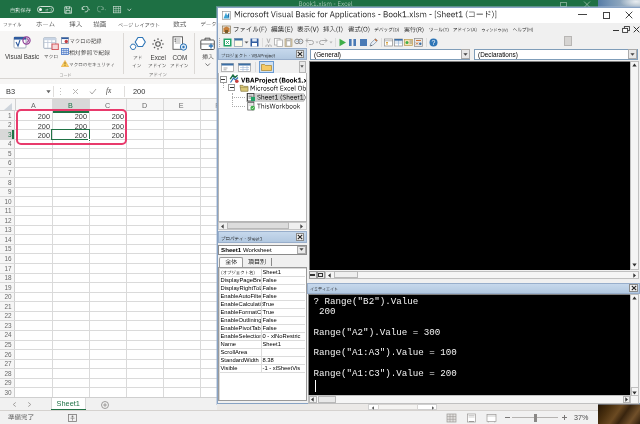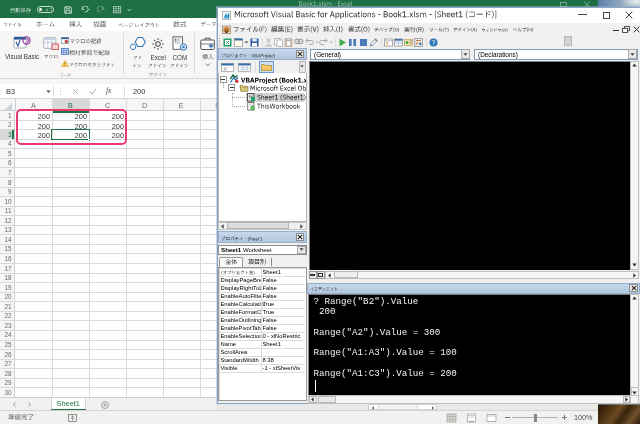--- a/index.html
+++ b/index.html
@@ -336,21 +336,21 @@
 <svg style="position:absolute;left:486px;top:412.5px" width="11" height="10" viewBox="0 0 11 10">
     <rect x="1" y="1.5" width="9" height="7" fill="#fff" stroke="#9a9896" stroke-width="0.7"></rect>
     <path d="M1 3h9" stroke="#9a9896" stroke-width="0.5"></path>
     <path d="M2.3 8.5v1M8.7 8.5v1" stroke="#9a9896" stroke-width="0.6"></path>
   </svg>
 <div style="position:absolute;left:505px;top:417px;width:5px;height:1.2px;background:#7a7877"></div>
 <div style="position:absolute;left:512px;top:417.2px;width:46px;height:1px;background:#b5b3b1"></div>
 <div style="position:absolute;left:533.5px;top:413.8px;width:3.2px;height:8px;background:#8a8886"></div>
 <div style="position:absolute;left:562px;top:417px;width:5px;height:1.2px;background:#7a7877"></div>
 <div style="position:absolute;left:564px;top:415px;width:1.2px;height:5px;background:#7a7877"></div>
-<div style="position:absolute;left:574px;top:414px;font-family:'Liberation Sans', sans-serif;font-size:7.2px;line-height:8.3px;color:#4a4a4a;font-weight:400;white-space:pre;">100%</div>
+<div style="position:absolute;left:574px;top:414px;font-family:'Liberation Sans', sans-serif;font-size:7.2px;line-height:8.3px;color:#4a4a4a;font-weight:400;white-space:pre;">37%</div>
 <div style="position:absolute;left:217px;top:7px;width:424px;height:396.5px;background:#f0f0f0;border:1px solid #88a3c4;box-shadow:0 0 0 1px rgba(160,180,210,.5)"></div>
 <div style="position:absolute;left:218px;top:8px;width:422px;height:14.5px;background:#ffffff"></div>
 <svg style="position:absolute;left:222px;top:10.5px" width="9" height="9" viewBox="0 0 9 9">
     <rect x="0.5" y="0.5" width="8" height="8" fill="#fdfdfd" stroke="#888" stroke-width="0.6"></rect>
     <path d="M1.5 7.5L4 1.5l1.2 3.2L7.5 7.5z" fill="#3aa3d6"></path>
     <path d="M5.2 4.7l2-3.2v6z" fill="#1d6fa5"></path>
   </svg>
 <svg style="position:absolute;left:233.0px;top:7.9px;overflow:visible" width="265" height="12" viewBox="-1 -9.08 265 11.84">
     <path d="M1.4 0H0.8V-5.8H1.7L3.4 -2.7H3.4L5.1 -5.8H5.9V0H5.3V-4.9H5.3L4.8 -4L3.4 -1.4L1.9 -4L1.5 -4.9H1.4Z M7.4 -5.7V-5.8Q7.4 -5.9 7.5 -6Q7.6 -6.1 7.8 -6.1Q8 -6.1 8.1 -6Q8.2 -5.9 8.2 -5.8V-5.7Q8.2 -5.5 8.1 -5.4Q8 -5.3 7.8 -5.3Q7.6 -5.3 7.5 -5.4Q7.4 -5.5 7.4 -5.7ZM8.1 0H7.4V-4.3H8.1Z M9.2 -2.1Q9.2 -3.2 9.7 -3.8Q10.2 -4.4 11.1 -4.4Q11.7 -4.4 12.1 -4.1Q12.5 -3.8 12.7 -3.4L12.2 -3.1Q12 -3.4 11.8 -3.6Q11.5 -3.8 11.1 -3.8Q10.5 -3.8 10.2 -3.4Q9.9 -3.1 9.9 -2.5V-1.8Q9.9 -1.2 10.2 -0.8Q10.5 -0.5 11.1 -0.5Q11.9 -0.5 12.3 -1.2L12.7 -0.9Q12.5 -0.4 12.1 -0.2Q11.7 0.1 11.1 0.1Q10.2 0.1 9.7 -0.5Q9.2 -1.1 9.2 -2.1Z M13.7 0V-4.3H14.3V-3.5H14.3Q14.5 -3.8 14.8 -4.1Q15.1 -4.3 15.6 -4.3H15.9V-3.6H15.5Q14.9 -3.6 14.6 -3.4Q14.3 -3.2 14.3 -2.9V0Z M16.4 -2.1Q16.4 -2.8 16.6 -3.3Q16.9 -3.8 17.3 -4.1Q17.7 -4.4 18.3 -4.4Q18.9 -4.4 19.3 -4.1Q19.7 -3.8 20 -3.3Q20.2 -2.8 20.2 -2.1Q20.2 -1.5 20 -1Q19.7 -0.5 19.3 -0.2Q18.9 0.1 18.3 0.1Q17.7 0.1 17.3 -0.2Q16.9 -0.5 16.6 -1Q16.4 -1.5 16.4 -2.1ZM19.5 -1.8V-2.4Q19.5 -3.1 19.2 -3.5Q18.9 -3.8 18.3 -3.8Q17.7 -3.8 17.4 -3.5Q17.1 -3.1 17.1 -2.4V-1.8Q17.1 -1.2 17.4 -0.8Q17.7 -0.5 18.3 -0.5Q18.9 -0.5 19.2 -0.8Q19.5 -1.2 19.5 -1.8Z M20.9 -0.7 21.4 -1.1Q21.6 -0.8 21.9 -0.6Q22.3 -0.4 22.7 -0.4Q23.1 -0.4 23.3 -0.6Q23.6 -0.8 23.6 -1.2Q23.6 -1.4 23.4 -1.6Q23.2 -1.8 22.8 -1.8L22.5 -1.9Q21.1 -2.1 21.1 -3.1Q21.1 -3.7 21.5 -4.1Q21.9 -4.4 22.6 -4.4Q23.1 -4.4 23.5 -4.2Q23.8 -4 24.1 -3.7L23.7 -3.3Q23.5 -3.5 23.2 -3.7Q23 -3.8 22.6 -3.8Q22.2 -3.8 21.9 -3.7Q21.7 -3.5 21.7 -3.2Q21.7 -2.9 21.9 -2.7Q22.1 -2.6 22.5 -2.5L22.9 -2.4Q23.6 -2.3 23.9 -2Q24.2 -1.7 24.2 -1.2Q24.2 -0.6 23.8 -0.3Q23.3 0.1 22.6 0.1Q22.1 0.1 21.6 -0.1Q21.2 -0.3 20.9 -0.7Z M25 -2.1Q25 -2.8 25.3 -3.3Q25.5 -3.8 26 -4.1Q26.4 -4.4 27 -4.4Q27.5 -4.4 28 -4.1Q28.4 -3.8 28.6 -3.3Q28.9 -2.8 28.9 -2.1Q28.9 -1.5 28.6 -1Q28.4 -0.5 28 -0.2Q27.5 0.1 27 0.1Q26.4 0.1 26 -0.2Q25.5 -0.5 25.3 -1Q25 -1.5 25 -2.1ZM28.2 -1.8V-2.4Q28.2 -3.1 27.9 -3.5Q27.5 -3.8 27 -3.8Q26.4 -3.8 26.1 -3.5Q25.7 -3.1 25.7 -2.4V-1.8Q25.7 -1.2 26.1 -0.8Q26.4 -0.5 27 -0.5Q27.5 -0.5 27.9 -0.8Q28.2 -1.2 28.2 -1.8Z M30.2 0V-3.7H29.5V-4.3H30.2V-5.2Q30.2 -5.6 30.5 -5.9Q30.7 -6.1 31.1 -6.1H31.8V-5.6H30.9V-4.3H31.8V-3.7H30.9V0Z M33.6 0Q33.3 0 33.1 -0.2Q32.9 -0.4 32.9 -0.7V-3.7H32.2V-4.3H32.6Q32.8 -4.3 32.9 -4.4Q33 -4.4 33 -4.7V-5.5H33.5V-4.3H34.5V-3.7H33.5V-0.6H34.4V0Z M39.7 0H38.9L37 -5.8H37.7L38.7 -2.7L39.3 -0.7H39.3L40 -2.7L41 -5.8H41.7Z M42.5 -5.7V-5.8Q42.5 -5.9 42.6 -6Q42.7 -6.1 42.9 -6.1Q43.1 -6.1 43.2 -6Q43.3 -5.9 43.3 -5.8V-5.7Q43.3 -5.5 43.2 -5.4Q43.1 -5.3 42.9 -5.3Q42.7 -5.3 42.6 -5.4Q42.5 -5.5 42.5 -5.7ZM43.2 0H42.6V-4.3H43.2Z M44.2 -0.7 44.7 -1.1Q44.9 -0.8 45.2 -0.6Q45.5 -0.4 45.9 -0.4Q46.4 -0.4 46.6 -0.6Q46.9 -0.8 46.9 -1.2Q46.9 -1.4 46.7 -1.6Q46.5 -1.8 46.1 -1.8L45.8 -1.9Q44.4 -2.1 44.4 -3.1Q44.4 -3.7 44.8 -4.1Q45.2 -4.4 45.9 -4.4Q46.4 -4.4 46.8 -4.2Q47.1 -4 47.4 -3.7L47 -3.3Q46.8 -3.5 46.5 -3.7Q46.2 -3.8 45.9 -3.8Q45.4 -3.8 45.2 -3.7Q45 -3.5 45 -3.2Q45 -2.9 45.2 -2.7Q45.4 -2.6 45.8 -2.5L46.2 -2.4Q46.9 -2.3 47.2 -2Q47.5 -1.7 47.5 -1.2Q47.5 -0.6 47.1 -0.3Q46.6 0.1 45.9 0.1Q45.3 0.1 44.9 -0.1Q44.5 -0.3 44.2 -0.7Z M48.6 -1.5V-4.3H49.2V-1.7Q49.2 -1.1 49.5 -0.8Q49.7 -0.5 50.2 -0.5Q50.7 -0.5 51 -0.7Q51.3 -0.9 51.3 -1.3V-4.3H51.9V0H51.3V-0.7H51.3Q50.9 0.1 50 0.1Q49.4 0.1 49 -0.3Q48.6 -0.8 48.6 -1.5Z M53 -1.2Q53 -1.8 53.5 -2.1Q53.9 -2.4 54.8 -2.4H55.7V-2.9Q55.7 -3.3 55.4 -3.6Q55.2 -3.8 54.7 -3.8Q53.9 -3.8 53.6 -3.2L53.2 -3.5Q53.4 -3.9 53.8 -4.1Q54.1 -4.4 54.7 -4.4Q55.5 -4.4 55.9 -4Q56.3 -3.6 56.3 -2.9V-0.6H56.8V0H56.5Q55.8 0 55.7 -0.7H55.7Q55.6 -0.3 55.2 -0.1Q54.9 0.1 54.4 0.1Q53.8 0.1 53.4 -0.2Q53 -0.6 53 -1.2ZM55.7 -1.2V-2H54.8Q54.2 -2 54 -1.8Q53.7 -1.6 53.7 -1.3V-1.1Q53.7 -0.8 53.9 -0.6Q54.1 -0.4 54.5 -0.4Q55 -0.4 55.4 -0.7Q55.7 -0.9 55.7 -1.2Z M58.5 0Q58.1 0 58 -0.2Q57.8 -0.4 57.8 -0.7V-6.1H58.4V-0.6H59V0Z M62.1 0V-5.8H64.4Q65.1 -5.8 65.5 -5.4Q65.9 -5 65.9 -4.3Q65.9 -3.7 65.7 -3.4Q65.4 -3.1 65 -3.1V-3Q65.3 -3 65.5 -2.9Q65.8 -2.7 66 -2.4Q66.1 -2.1 66.1 -1.7Q66.1 -1.2 66 -0.8Q65.8 -0.4 65.4 -0.2Q65.1 0 64.7 0ZM64.3 -3.3Q64.8 -3.3 65 -3.5Q65.2 -3.7 65.2 -4.1V-4.4Q65.2 -4.8 65 -5Q64.8 -5.2 64.3 -5.2H62.7V-3.3ZM64.5 -0.6Q64.9 -0.6 65.2 -0.8Q65.4 -1.1 65.4 -1.5V-1.8Q65.4 -2.2 65.2 -2.5Q64.9 -2.7 64.5 -2.7H62.7V-0.6Z M67.1 -1.2Q67.1 -1.8 67.5 -2.1Q68 -2.4 68.9 -2.4H69.7V-2.9Q69.7 -3.3 69.5 -3.6Q69.2 -3.8 68.7 -3.8Q68 -3.8 67.6 -3.2L67.2 -3.5Q67.4 -3.9 67.8 -4.1Q68.2 -4.4 68.7 -4.4Q69.5 -4.4 69.9 -4Q70.4 -3.6 70.4 -2.9V-0.6H70.8V0H70.5Q69.8 0 69.8 -0.7H69.7Q69.6 -0.3 69.3 -0.1Q68.9 0.1 68.5 0.1Q67.8 0.1 67.4 -0.2Q67.1 -0.6 67.1 -1.2ZM69.7 -1.2V-2H68.8Q68.3 -2 68 -1.8Q67.7 -1.6 67.7 -1.3V-1.1Q67.7 -0.8 68 -0.6Q68.2 -0.4 68.6 -0.4Q69.1 -0.4 69.4 -0.7Q69.7 -0.9 69.7 -1.2Z M71.4 -0.7 71.9 -1.1Q72.1 -0.8 72.4 -0.6Q72.7 -0.4 73.1 -0.4Q73.6 -0.4 73.8 -0.6Q74.1 -0.8 74.1 -1.2Q74.1 -1.4 73.9 -1.6Q73.7 -1.8 73.3 -1.8L72.9 -1.9Q71.6 -2.1 71.6 -3.1Q71.6 -3.7 72 -4.1Q72.4 -4.4 73.1 -4.4Q73.6 -4.4 74 -4.2Q74.3 -4 74.6 -3.7L74.2 -3.3Q74 -3.5 73.7 -3.7Q73.4 -3.8 73.1 -3.8Q72.6 -3.8 72.4 -3.7Q72.2 -3.5 72.2 -3.2Q72.2 -2.9 72.4 -2.7Q72.6 -2.6 73 -2.5L73.4 -2.4Q74 -2.3 74.4 -2Q74.7 -1.7 74.7 -1.2Q74.7 -0.6 74.3 -0.3Q73.8 0.1 73.1 0.1Q72.5 0.1 72.1 -0.1Q71.7 -0.3 71.4 -0.7Z M75.8 -5.7V-5.8Q75.8 -5.9 75.9 -6Q76 -6.1 76.2 -6.1Q76.4 -6.1 76.5 -6Q76.6 -5.9 76.6 -5.8V-5.7Q76.6 -5.5 76.5 -5.4Q76.4 -5.3 76.2 -5.3Q76 -5.3 75.9 -5.4Q75.8 -5.5 75.8 -5.7ZM76.5 0H75.8V-4.3H76.5Z M77.6 -2.1Q77.6 -3.2 78.1 -3.8Q78.6 -4.4 79.5 -4.4Q80.1 -4.4 80.5 -4.1Q80.9 -3.8 81.1 -3.4L80.5 -3.1Q80.4 -3.4 80.1 -3.6Q79.9 -3.8 79.5 -3.8Q78.9 -3.8 78.6 -3.4Q78.3 -3.1 78.3 -2.5V-1.8Q78.3 -1.2 78.6 -0.8Q78.9 -0.5 79.5 -0.5Q80.3 -0.5 80.7 -1.2L81.1 -0.9Q80.9 -0.4 80.5 -0.2Q80.1 0.1 79.5 0.1Q78.6 0.1 78.1 -0.5Q77.6 -1.1 77.6 -2.1Z M84.3 0V-3.7H83.5V-4.3H84.3V-5.2Q84.3 -5.6 84.5 -5.9Q84.7 -6.1 85.2 -6.1H85.8V-5.6H84.9V-4.3H85.8V-3.7H84.9V0Z M86.4 -2.1Q86.4 -2.8 86.6 -3.3Q86.9 -3.8 87.3 -4.1Q87.7 -4.4 88.3 -4.4Q88.9 -4.4 89.3 -4.1Q89.7 -3.8 90 -3.3Q90.2 -2.8 90.2 -2.1Q90.2 -1.5 90 -1Q89.7 -0.5 89.3 -0.2Q88.9 0.1 88.3 0.1Q87.7 0.1 87.3 -0.2Q86.9 -0.5 86.6 -1Q86.4 -1.5 86.4 -2.1ZM89.5 -1.8V-2.4Q89.5 -3.1 89.2 -3.5Q88.9 -3.8 88.3 -3.8Q87.7 -3.8 87.4 -3.5Q87.1 -3.1 87.1 -2.4V-1.8Q87.1 -1.2 87.4 -0.8Q87.7 -0.5 88.3 -0.5Q88.9 -0.5 89.2 -0.8Q89.5 -1.2 89.5 -1.8Z M91.3 0V-4.3H92V-3.5H92Q92.1 -3.8 92.4 -4.1Q92.7 -4.3 93.2 -4.3H93.5V-3.6H93.1Q92.6 -3.6 92.3 -3.4Q92 -3.2 92 -2.9V0Z M96.5 0H95.8L97.8 -5.8H98.7L100.7 0H100L99.4 -1.7H97.1ZM98.2 -5.2 97.2 -2.3H99.3L98.3 -5.2Z M101.6 1.7V-4.3H102.3V-3.6H102.3Q102.6 -4.4 103.5 -4.4Q104.1 -4.4 104.5 -4.1Q104.8 -3.8 105.1 -3.3Q105.3 -2.8 105.3 -2.1Q105.3 -1.5 105.1 -1Q104.8 -0.4 104.5 -0.2Q104.1 0.1 103.5 0.1Q103.1 0.1 102.8 -0.1Q102.5 -0.3 102.3 -0.7H102.3V1.7ZM104.6 -1.8V-2.5Q104.6 -3.1 104.3 -3.4Q103.9 -3.8 103.4 -3.8Q102.9 -3.8 102.6 -3.6Q102.3 -3.3 102.3 -3V-1.4Q102.3 -0.9 102.6 -0.7Q102.9 -0.5 103.4 -0.5Q103.9 -0.5 104.3 -0.8Q104.6 -1.2 104.6 -1.8Z M106.4 1.7V-4.3H107.1V-3.6H107.1Q107.4 -4.4 108.3 -4.4Q108.9 -4.4 109.3 -4.1Q109.6 -3.8 109.9 -3.3Q110.1 -2.8 110.1 -2.1Q110.1 -1.5 109.9 -1Q109.6 -0.4 109.3 -0.2Q108.9 0.1 108.3 0.1Q107.9 0.1 107.6 -0.1Q107.3 -0.3 107.1 -0.7H107.1V1.7ZM109.4 -1.8V-2.5Q109.4 -3.1 109.1 -3.4Q108.7 -3.8 108.2 -3.8Q107.7 -3.8 107.4 -3.6Q107.1 -3.3 107.1 -3V-1.4Q107.1 -0.9 107.4 -0.7Q107.7 -0.5 108.2 -0.5Q108.7 -0.5 109.1 -0.8Q109.4 -1.2 109.4 -1.8Z M111.9 0Q111.6 0 111.4 -0.2Q111.2 -0.4 111.2 -0.7V-6.1H111.9V-0.6H112.5V0Z M113.4 -5.7V-5.8Q113.4 -5.9 113.5 -6Q113.6 -6.1 113.8 -6.1Q114 -6.1 114.1 -6Q114.2 -5.9 114.2 -5.8V-5.7Q114.2 -5.5 114.1 -5.4Q114 -5.3 113.8 -5.3Q113.6 -5.3 113.5 -5.4Q113.4 -5.5 113.4 -5.7ZM114.1 0H113.5V-4.3H114.1Z M115.2 -2.1Q115.2 -3.2 115.7 -3.8Q116.2 -4.4 117.1 -4.4Q117.7 -4.4 118.1 -4.1Q118.5 -3.8 118.7 -3.4L118.2 -3.1Q118 -3.4 117.8 -3.6Q117.5 -3.8 117.1 -3.8Q116.5 -3.8 116.2 -3.4Q115.9 -3.1 115.9 -2.5V-1.8Q115.9 -1.2 116.2 -0.8Q116.5 -0.5 117.1 -0.5Q117.9 -0.5 118.3 -1.2L118.7 -0.9Q118.5 -0.4 118.1 -0.2Q117.7 0.1 117.1 0.1Q116.2 0.1 115.7 -0.5Q115.2 -1.1 115.2 -2.1Z M119.4 -1.2Q119.4 -1.8 119.8 -2.1Q120.3 -2.4 121.2 -2.4H122V-2.9Q122 -3.3 121.8 -3.6Q121.5 -3.8 121 -3.8Q120.3 -3.8 119.9 -3.2L119.5 -3.5Q119.7 -3.9 120.1 -4.1Q120.5 -4.4 121 -4.4Q121.8 -4.4 122.2 -4Q122.7 -3.6 122.7 -2.9V-0.6H123.1V0H122.8Q122.1 0 122.1 -0.7H122Q121.9 -0.3 121.6 -0.1Q121.2 0.1 120.8 0.1Q120.1 0.1 119.7 -0.2Q119.4 -0.6 119.4 -1.2ZM122 -1.2V-2H121.1Q120.6 -2 120.3 -1.8Q120 -1.6 120 -1.3V-1.1Q120 -0.8 120.2 -0.6Q120.5 -0.4 120.9 -0.4Q121.4 -0.4 121.7 -0.7Q122 -0.9 122 -1.2Z M125 0Q124.7 0 124.5 -0.2Q124.4 -0.4 124.4 -0.7V-3.7H123.6V-4.3H124.1Q124.3 -4.3 124.3 -4.4Q124.4 -4.4 124.4 -4.7V-5.5H125V-4.3H125.9V-3.7H125V-0.6H125.9V0Z M126.9 -5.7V-5.8Q126.9 -5.9 127 -6Q127.1 -6.1 127.3 -6.1Q127.5 -6.1 127.6 -6Q127.7 -5.9 127.7 -5.8V-5.7Q127.7 -5.5 127.6 -5.4Q127.5 -5.3 127.3 -5.3Q127.1 -5.3 127 -5.4Q126.9 -5.5 126.9 -5.7ZM127.6 0H127V-4.3H127.6Z M128.8 -2.1Q128.8 -2.8 129 -3.3Q129.2 -3.8 129.7 -4.1Q130.1 -4.4 130.7 -4.4Q131.2 -4.4 131.7 -4.1Q132.1 -3.8 132.4 -3.3Q132.6 -2.8 132.6 -2.1Q132.6 -1.5 132.4 -1Q132.1 -0.5 131.7 -0.2Q131.2 0.1 130.7 0.1Q130.1 0.1 129.7 -0.2Q129.2 -0.5 129 -1Q128.8 -1.5 128.8 -2.1ZM131.9 -1.8V-2.4Q131.9 -3.1 131.6 -3.5Q131.2 -3.8 130.7 -3.8Q130.1 -3.8 129.8 -3.5Q129.4 -3.1 129.4 -2.4V-1.8Q129.4 -1.2 129.8 -0.8Q130.1 -0.5 130.7 -0.5Q131.2 -0.5 131.6 -0.8Q131.9 -1.2 131.9 -1.8Z M133.7 0V-4.3H134.3V-3.6H134.4Q134.7 -4.4 135.6 -4.4Q136.3 -4.4 136.6 -3.9Q137 -3.5 137 -2.7V0H136.4V-2.6Q136.4 -3.2 136.1 -3.5Q135.9 -3.8 135.4 -3.8Q135 -3.8 134.7 -3.6Q134.3 -3.4 134.3 -3V0Z M138 -0.7 138.5 -1.1Q138.7 -0.8 139 -0.6Q139.3 -0.4 139.7 -0.4Q140.2 -0.4 140.4 -0.6Q140.7 -0.8 140.7 -1.2Q140.7 -1.4 140.5 -1.6Q140.3 -1.8 139.9 -1.8L139.5 -1.9Q138.2 -2.1 138.2 -3.1Q138.2 -3.7 138.6 -4.1Q139 -4.4 139.7 -4.4Q140.2 -4.4 140.5 -4.2Q140.9 -4 141.2 -3.7L140.7 -3.3Q140.6 -3.5 140.3 -3.7Q140 -3.8 139.6 -3.8Q139.2 -3.8 139 -3.7Q138.8 -3.5 138.8 -3.2Q138.8 -2.9 139 -2.7Q139.2 -2.6 139.6 -2.5L140 -2.4Q140.6 -2.3 140.9 -2Q141.3 -1.7 141.3 -1.2Q141.3 -0.6 140.8 -0.3Q140.4 0.1 139.7 0.1Q139.1 0.1 138.7 -0.1Q138.3 -0.3 138 -0.7Z M146.4 -2.2H144.3V-2.9H146.4Z M149.7 0V-5.8H152.1Q152.8 -5.8 153.2 -5.4Q153.6 -5 153.6 -4.3Q153.6 -3.7 153.3 -3.4Q153.1 -3.1 152.7 -3.1V-3Q152.9 -3 153.2 -2.9Q153.5 -2.7 153.6 -2.4Q153.8 -2.1 153.8 -1.7Q153.8 -1.2 153.6 -0.8Q153.4 -0.4 153.1 -0.2Q152.8 0 152.3 0ZM152 -3.3Q152.4 -3.3 152.7 -3.5Q152.9 -3.7 152.9 -4.1V-4.4Q152.9 -4.8 152.7 -5Q152.4 -5.2 152 -5.2H150.4V-3.3ZM152.1 -0.6Q152.6 -0.6 152.8 -0.8Q153.1 -1.1 153.1 -1.5V-1.8Q153.1 -2.2 152.8 -2.5Q152.6 -2.7 152.1 -2.7H150.4V-0.6Z M154.7 -2.1Q154.7 -2.8 155 -3.3Q155.2 -3.8 155.7 -4.1Q156.1 -4.4 156.7 -4.4Q157.2 -4.4 157.7 -4.1Q158.1 -3.8 158.3 -3.3Q158.6 -2.8 158.6 -2.1Q158.6 -1.5 158.3 -1Q158.1 -0.5 157.7 -0.2Q157.2 0.1 156.7 0.1Q156.1 0.1 155.7 -0.2Q155.2 -0.5 155 -1Q154.7 -1.5 154.7 -2.1ZM157.9 -1.8V-2.4Q157.9 -3.1 157.6 -3.5Q157.2 -3.8 156.7 -3.8Q156.1 -3.8 155.8 -3.5Q155.4 -3.1 155.4 -2.4V-1.8Q155.4 -1.2 155.8 -0.8Q156.1 -0.5 156.7 -0.5Q157.2 -0.5 157.6 -0.8Q157.9 -1.2 157.9 -1.8Z M159.4 -2.1Q159.4 -2.8 159.6 -3.3Q159.9 -3.8 160.3 -4.1Q160.7 -4.4 161.3 -4.4Q161.9 -4.4 162.3 -4.1Q162.7 -3.8 163 -3.3Q163.2 -2.8 163.2 -2.1Q163.2 -1.5 163 -1Q162.7 -0.5 162.3 -0.2Q161.9 0.1 161.3 0.1Q160.7 0.1 160.3 -0.2Q159.9 -0.5 159.6 -1Q159.4 -1.5 159.4 -2.1ZM162.5 -1.8V-2.4Q162.5 -3.1 162.2 -3.5Q161.9 -3.8 161.3 -3.8Q160.7 -3.8 160.4 -3.5Q160.1 -3.1 160.1 -2.4V-1.8Q160.1 -1.2 160.4 -0.8Q160.7 -0.5 161.3 -0.5Q161.9 -0.5 162.2 -0.8Q162.5 -1.2 162.5 -1.8Z M165 0H164.3V-6.1H165V-2.2H165L165.6 -2.9L166.9 -4.3H167.7L166.1 -2.6L167.8 0H167.1L165.6 -2.2L165 -1.5Z M172.5 -0.6V0H168.7V-0.6H170.3V-5.3H170.3L168.8 -3.9L168.4 -4.4L169.9 -5.8H171V-0.6Z M173.6 -0.4V-0.5Q173.6 -0.7 173.7 -0.8Q173.8 -0.9 174.1 -0.9Q174.3 -0.9 174.4 -0.8Q174.5 -0.7 174.5 -0.5V-0.4Q174.5 -0.1 174.4 -0Q174.3 0.1 174.1 0.1Q173.8 0.1 173.7 -0Q173.6 -0.1 173.6 -0.4Z M176.1 0H175.4L176.9 -2.2L175.4 -4.3H176.2L177.3 -2.7H177.3L178.4 -4.3H179.1L177.6 -2.2L179.2 0H178.4L177.3 -1.7H177.3Z M180.8 0Q180.4 0 180.3 -0.2Q180.1 -0.4 180.1 -0.7V-6.1H180.7V-0.6H181.3V0Z M181.9 -0.7 182.4 -1.1Q182.6 -0.8 182.9 -0.6Q183.2 -0.4 183.6 -0.4Q184.1 -0.4 184.3 -0.6Q184.6 -0.8 184.6 -1.2Q184.6 -1.4 184.4 -1.6Q184.2 -1.8 183.8 -1.8L183.4 -1.9Q182.1 -2.1 182.1 -3.1Q182.1 -3.7 182.5 -4.1Q182.9 -4.4 183.6 -4.4Q184.1 -4.4 184.5 -4.2Q184.8 -4 185.1 -3.7L184.7 -3.3Q184.5 -3.5 184.2 -3.7Q183.9 -3.8 183.6 -3.8Q183.1 -3.8 182.9 -3.7Q182.7 -3.5 182.7 -3.2Q182.7 -2.9 182.9 -2.7Q183.1 -2.6 183.5 -2.5L183.9 -2.4Q184.5 -2.3 184.9 -2Q185.2 -1.7 185.2 -1.2Q185.2 -0.6 184.8 -0.3Q184.3 0.1 183.6 0.1Q183 0.1 182.6 -0.1Q182.2 -0.3 181.9 -0.7Z M186.4 0V-4.3H187V-3.6H187Q187.2 -3.9 187.4 -4.2Q187.7 -4.4 188.2 -4.4Q188.6 -4.4 189 -4.2Q189.3 -3.9 189.5 -3.5H189.5Q189.6 -3.9 190 -4.1Q190.3 -4.4 190.8 -4.4Q191.5 -4.4 191.8 -3.9Q192.2 -3.5 192.2 -2.7V0H191.6V-2.6Q191.6 -3.2 191.3 -3.5Q191.1 -3.8 190.6 -3.8Q190.2 -3.8 189.9 -3.6Q189.6 -3.4 189.6 -3V0H189V-2.6Q189 -3.2 188.7 -3.5Q188.5 -3.8 188 -3.8Q187.6 -3.8 187.3 -3.6Q187 -3.4 187 -3V0Z M197.6 -2.2H195.4V-2.9H197.6Z M202.2 1.1H200.9V-6.3H202.2V-5.8H201.4V0.6H202.2Z M203.1 -0.9 203.6 -1.3Q203.9 -0.9 204.3 -0.7Q204.6 -0.5 205.1 -0.5Q205.8 -0.5 206.1 -0.8Q206.4 -1.1 206.4 -1.6Q206.4 -2 206.2 -2.3Q205.9 -2.5 205.3 -2.6L204.9 -2.7Q204.1 -2.9 203.6 -3.3Q203.2 -3.7 203.2 -4.3Q203.2 -5.1 203.8 -5.5Q204.3 -5.9 205.2 -5.9Q206.4 -5.9 207 -5L206.5 -4.6Q206 -5.3 205.1 -5.3Q204.5 -5.3 204.2 -5.1Q203.9 -4.8 203.9 -4.3Q203.9 -3.9 204.2 -3.7Q204.4 -3.5 205 -3.3L205.5 -3.2Q206.3 -3 206.7 -2.7Q207.1 -2.3 207.1 -1.6Q207.1 -0.8 206.6 -0.4Q206 0.1 205.1 0.1Q203.8 0.1 203.1 -0.9Z M208.2 0V-6.1H208.9V-3.6H208.9Q209.2 -4.4 210.1 -4.4Q210.8 -4.4 211.2 -3.9Q211.5 -3.5 211.5 -2.7V0H210.9V-2.6Q210.9 -3.2 210.7 -3.5Q210.4 -3.8 209.9 -3.8Q209.5 -3.8 209.2 -3.6Q208.9 -3.4 208.9 -3V0Z M212.6 -2.1Q212.6 -2.8 212.9 -3.3Q213.1 -3.8 213.5 -4.1Q214 -4.4 214.5 -4.4Q215.1 -4.4 215.5 -4.1Q215.9 -3.8 216.1 -3.4Q216.4 -2.9 216.4 -2.3V-2H213.3V-1.8Q213.3 -1.2 213.6 -0.8Q214 -0.5 214.6 -0.5Q215 -0.5 215.3 -0.6Q215.6 -0.8 215.8 -1.2L216.2 -0.9Q216 -0.4 215.6 -0.2Q215.1 0.1 214.5 0.1Q214 0.1 213.5 -0.2Q213.1 -0.5 212.9 -1Q212.6 -1.5 212.6 -2.1ZM213.3 -2.5H215.7V-2.5Q215.7 -3.1 215.4 -3.5Q215 -3.8 214.5 -3.8Q214 -3.8 213.6 -3.5Q213.3 -3.1 213.3 -2.5Z M217.2 -2.1Q217.2 -2.8 217.4 -3.3Q217.6 -3.8 218.1 -4.1Q218.5 -4.4 219.1 -4.4Q219.6 -4.4 220 -4.1Q220.5 -3.8 220.7 -3.4Q220.9 -2.9 220.9 -2.3V-2H217.8V-1.8Q217.8 -1.2 218.2 -0.8Q218.5 -0.5 219.1 -0.5Q219.5 -0.5 219.8 -0.6Q220.1 -0.8 220.3 -1.2L220.8 -0.9Q220.5 -0.4 220.1 -0.2Q219.7 0.1 219.1 0.1Q218.5 0.1 218.1 -0.2Q217.6 -0.5 217.4 -1Q217.2 -1.5 217.2 -2.1ZM217.8 -2.5H220.2V-2.5Q220.2 -3.1 219.9 -3.5Q219.6 -3.8 219.1 -3.8Q218.5 -3.8 218.2 -3.5Q217.8 -3.1 217.8 -2.5Z M222.9 0Q222.6 0 222.4 -0.2Q222.3 -0.4 222.3 -0.7V-3.7H221.5V-4.3H221.9Q222.1 -4.3 222.2 -4.4Q222.3 -4.4 222.3 -4.7V-5.5H222.9V-4.3H223.8V-3.7H222.9V-0.6H223.8V0Z M228.7 -0.6V0H224.9V-0.6H226.5V-5.3H226.5L225 -3.9L224.6 -4.4L226.2 -5.8H227.2V-0.6Z M233.3 -6.3H233.9Q233.5 -5.9 233.1 -5.4Q232.8 -4.8 232.6 -4.2Q232.4 -3.5 232.4 -2.9V-2.2Q232.4 -1.6 232.6 -1Q232.8 -0.4 233.1 0.2Q233.5 0.8 233.9 1.1H233.3Q232.9 0.8 232.6 0.2Q232.2 -0.4 232 -1.1Q231.8 -1.8 231.8 -2.6Q231.8 -3.4 232 -4.1Q232.2 -4.8 232.6 -5.4Q232.9 -6 233.3 -6.3Z M240.4 0H239.9V-0.7H235V-1.2H239.9V-5H235.1V-5.5H240.4Z M248.9 -2.7H242.6V-3.3H248.9Z M256.1 -4.7Q255.7 -5.5 255.3 -6.1L255.7 -6.3Q256.2 -5.5 256.5 -4.9ZM252.6 -6.1V-3.9Q254.5 -3.3 256.3 -2.3L256.1 -1.8Q254.3 -2.8 252.6 -3.3V0.3H252V-6.1ZM255.2 -4.3Q254.9 -5 254.4 -5.7L254.9 -5.9Q255.4 -5.1 255.6 -4.5Z M258.2 1.1H257.6Q258 0.8 258.4 0.2Q258.7 -0.4 258.9 -1Q259.1 -1.6 259.1 -2.2V-2.9Q259.1 -3.5 258.9 -4.2Q258.7 -4.8 258.4 -5.4Q258 -5.9 257.6 -6.3H258.2Q258.6 -6 258.9 -5.4Q259.3 -4.8 259.5 -4.1Q259.7 -3.4 259.7 -2.6Q259.7 -1.8 259.5 -1.1Q259.3 -0.4 258.9 0.2Q258.6 0.8 258.2 1.1Z M262.2 -6.3V1.1H260.9V0.6H261.7V-5.8H260.9V-6.3Z" fill="#1a1a1a"></path>
   </svg>

